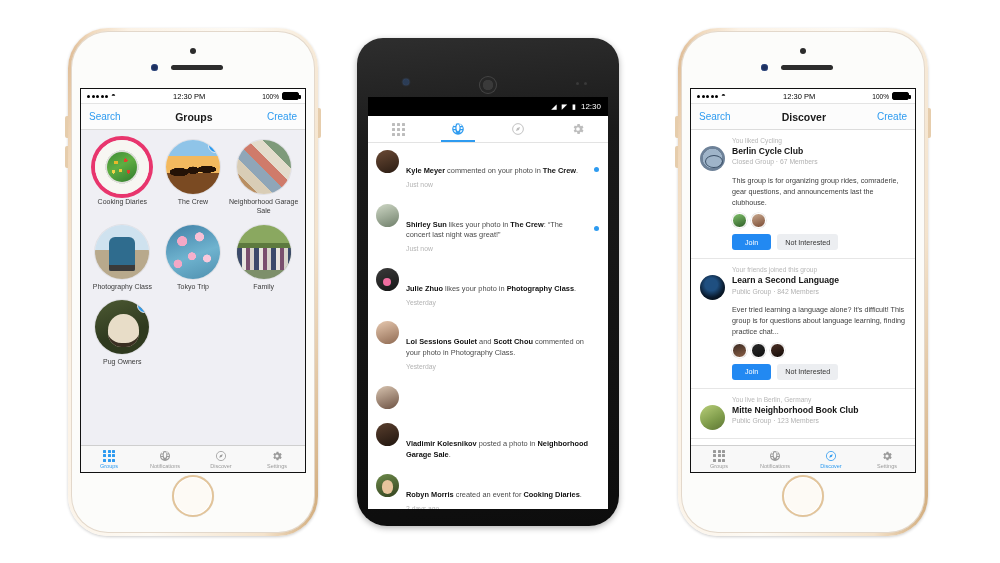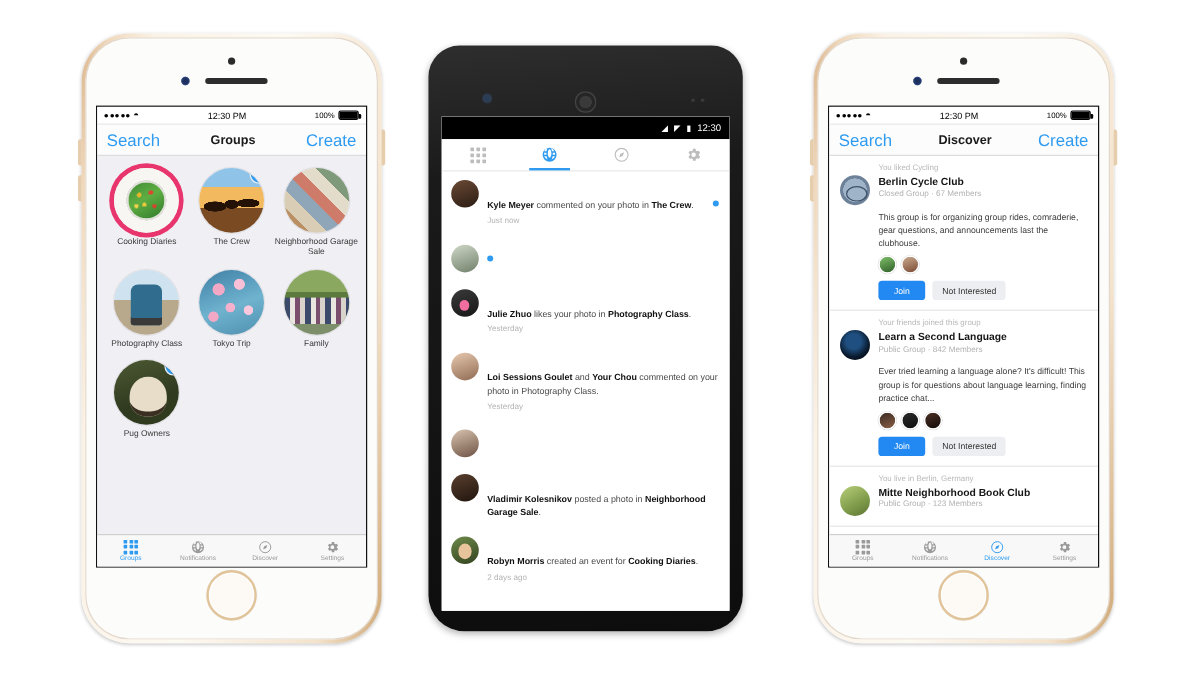--- a/index.html
+++ b/index.html
@@ -60,21 +60,21 @@
   .batt { width:17px; height:8px; border:1px solid #000; border-radius:2px; position:relative; }
   .batt::after{ content:""; position:absolute; right:-3px; top:2px; width:2px; height:4px; background:#000; border-radius:0 1px 1px 0;}
   .batt i { display:block; height:100%; background:#000; }
   .wifi-g { font-size:8px; line-height:1; }
 
   
   .ios-nav {
     height:26px; display:flex; align-items:center; justify-content:space-between;
     padding:0 8px; border-bottom:1px solid #dcdcdc; background:#fcfcfc;
   }
-  .ios-nav .side { color:#2e9bf0; font-size:14px; }
+  .ios-nav .side { color:#2e9bf0; font-size:10px; }
   .ios-nav .title { font-size:10.5px; font-weight:bold; color:#1a1a1a; }
 
   
   .groups-body { background:#efeff4; height:100%; padding:10px 6px; }
   .grid3 { display:grid; grid-template-columns: repeat(3,1fr); row-gap:9px; }
   .gcell { display:flex; flex-direction:column; align-items:center; position:relative; }
   .gav {
     width:54px; height:54px; border-radius:50%; position:relative;
     background-size: cover; background-position:center;
     box-shadow: 0 0 0 1px rgba(0,0,0,.06);
@@ -384,29 +384,30 @@
           </div>
         </div>
       <div class="notif-list" id="notif-list">
           <div class="notif">
             <div class="nav-av p-kyle"></div>
             <div class="ntxt"><b>Kyle Meyer</b><span> commented on your photo in </span><b>The Crew</b><span>.</span><div class="ntime">Just now</div></div>
             <span class="ndot"></span>
           </div>
           <div class="notif">
             <div class="nav-av p-shirley"></div>
+            <div class="ntxt"><b>Shirley Sun</b><span> likes your photo in </span><b>The Crew</b><span>: “The concert last night was great!”</span><div class="ntime">Just now</div></div>
             <span class="ndot"></span>
           </div>
           <div class="notif">
             <div class="nav-av p-julie"></div>
             <div class="ntxt"><b>Julie Zhuo</b><span> likes your photo in </span><b>Photography Class</b><span>.</span><div class="ntime">Yesterday</div></div>
           </div>
           <div class="notif">
             <div class="nav-av p-loi"></div>
-            <div class="ntxt"><b>Loi Sessions Goulet</b><span> and </span><b>Your Chou</b><span> commented on your photo in Photography Class.</span><div class="ntime">Yesterday</div></div>
+            <div class="ntxt"><b>Loi Sessions Goulet</b><span> and </span><b>Scott Chou</b><span> commented on your photo in Photography Class.</span><div class="ntime">Yesterday</div></div>
           </div>
           <div class="notif">
             <div class="nav-av p-pooja"></div>
           </div>
           <div class="notif">
             <div class="nav-av p-vlad"></div>
             <div class="ntxt"><b>Vladimir Kolesnikov</b><span> posted a photo in </span><b>Neighborhood Garage Sale</b><span>.</span></div>
           </div>
           <div class="notif">
             <div class="nav-av p-robyn"></div>

